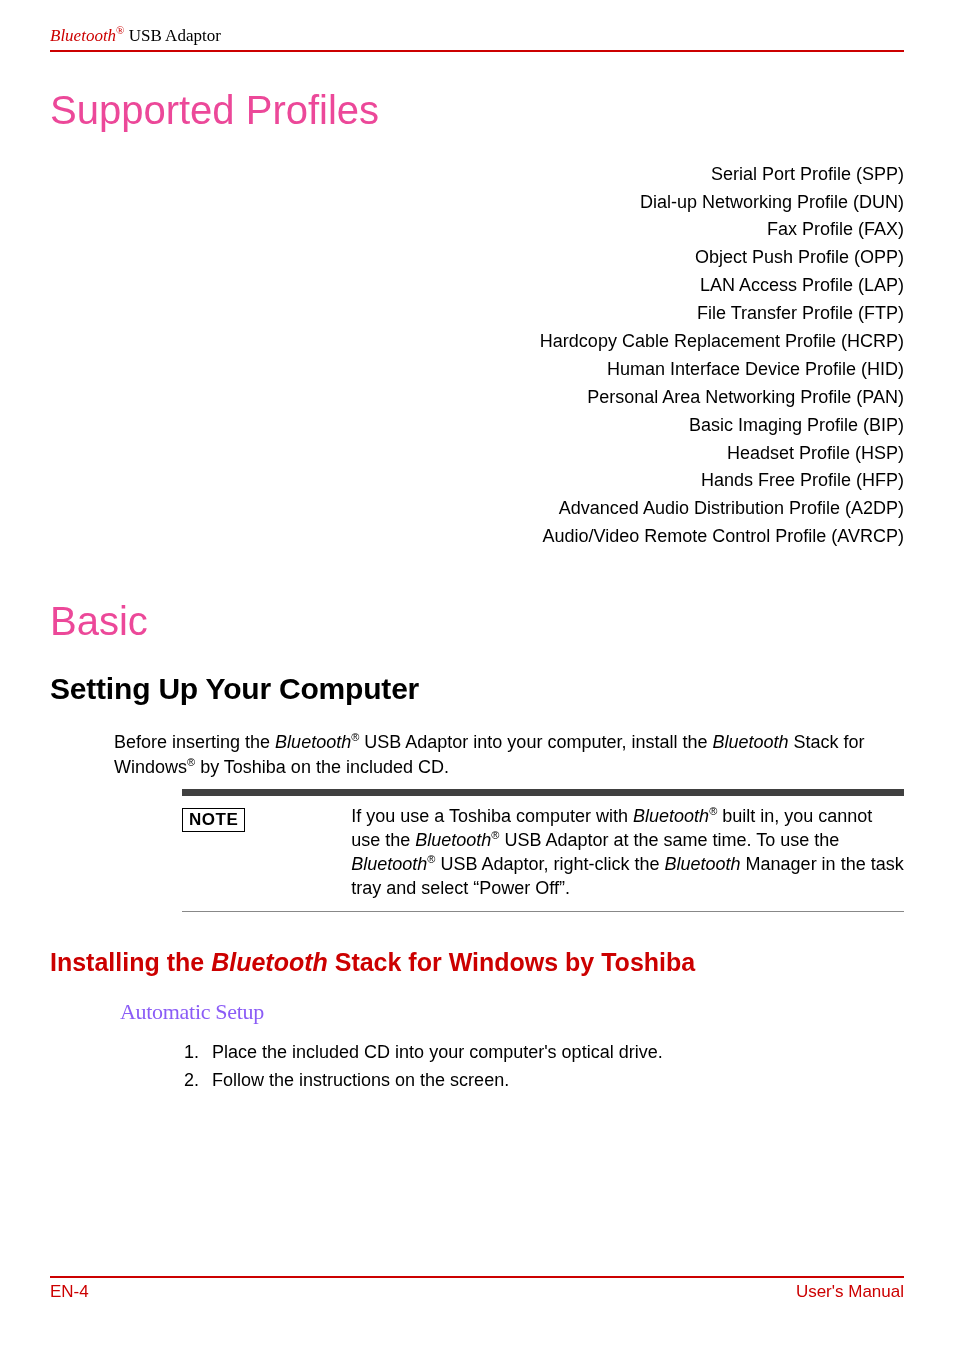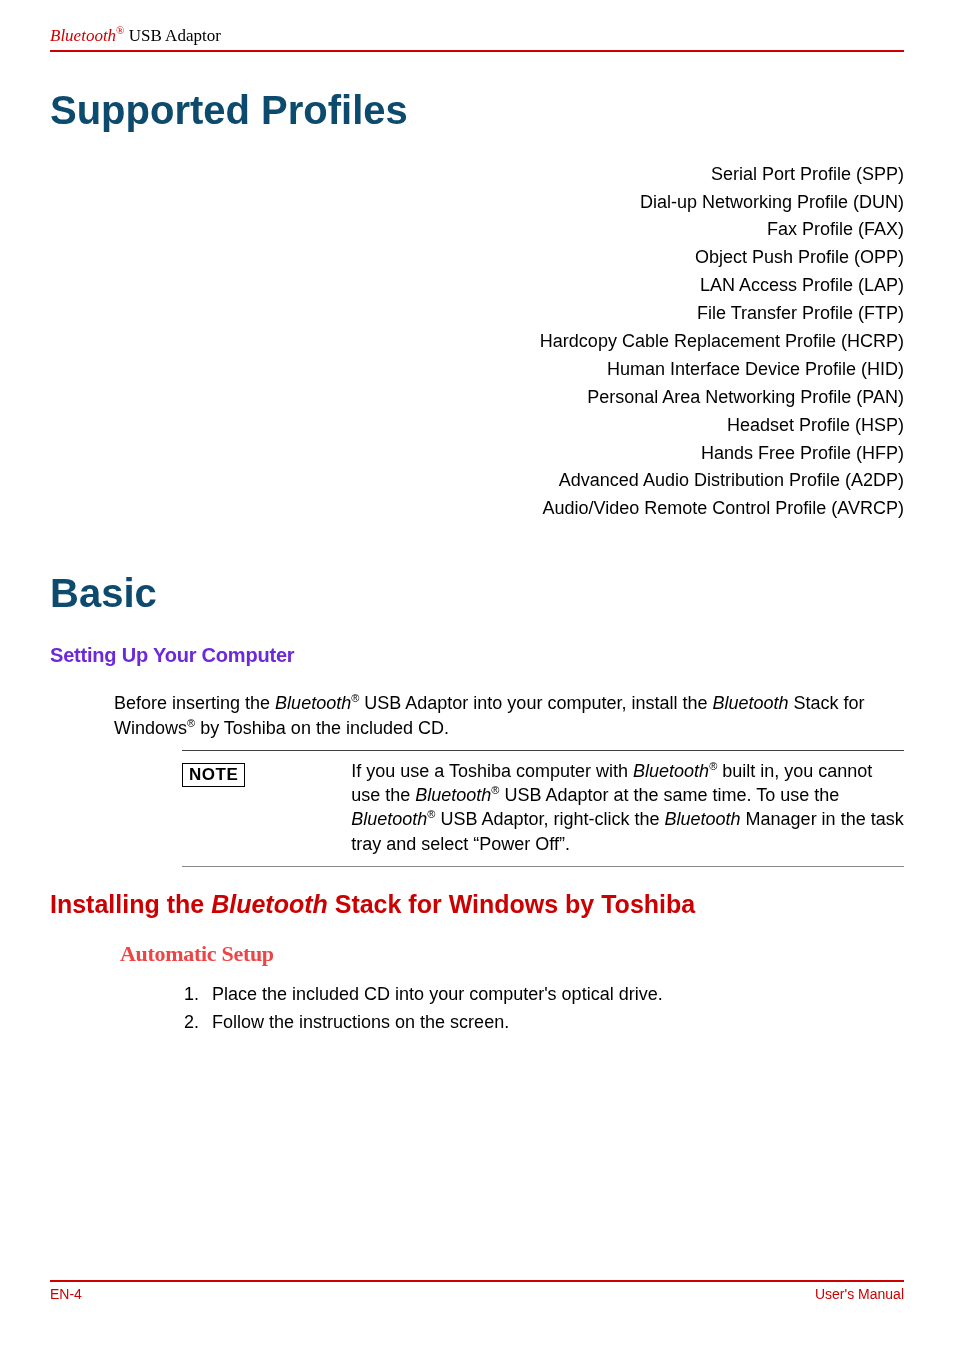--- a/index.html
+++ b/index.html
@@ -30,55 +30,55 @@
   .header-rule {
     border: none;
     border-top: 2px solid #cc0000;
     margin-top: 4px;
   }
   .content {
     padding-top: 30px;
   }
   h1.section {
     font-size: 40px;
-    font-weight: bold;
-    color: #0c4a6e;
+    font-weight: normal;
+    color: #ec4899;
     margin-bottom: 28px;
   }
   .profiles {
     margin-left: 132px;
     font-size: 18px;
     line-height: 1.55;
     margin-bottom: 48px;
     text-align: right;
   }
   h2.subsection {
     font-family: "Arial Black", Arial, sans-serif;
-    font-size: 20px;
+    font-size: 30px;
     font-weight: 900;
-    color: #6d28d9;
+    color: #000000;
     margin-top: 10px;
     margin-bottom: 24px;
     letter-spacing: -0.2px;
   }
   .body-text {
     margin-left: 64px;
     font-size: 18px;
     line-height: 1.4;
     margin-bottom: 8px;
   }
   .body-text .ital { font-style: italic; }
   .body-text .sup { font-size: 11px; vertical-align: super; }
   .note-block {
     margin-left: 132px;
-    border-top: 1px solid #404040;
+    border-top: 7px solid #404040;
     border-bottom: 1px solid #888;
     padding: 8px 0 10px 0;
     display: flex;
-    margin-bottom: 23px;
+    margin-bottom: 36px;
   }
   .note-label {
     border: 1.5px solid #000;
     font-weight: bold;
     font-size: 17px;
     padding: 1px 6px;
     height: 24px;
     display: inline-block;
     letter-spacing: 0.5px;
     margin-top: 4px;
@@ -96,22 +96,22 @@
     font-size: 25px;
     font-weight: bold;
     color: #cc0000;
     margin-top: 10px;
     margin-bottom: 22px;
   }
   h2.subsection-serif .ital { font-style: italic; }
   h3.topic {
     font-family: Georgia, "Times New Roman", serif;
     font-size: 22px;
-    font-weight: bold;
-    color: #ef4444;
+    font-weight: normal;
+    color: #8b5cf6;
     margin-left: 70px;
     margin-bottom: 14px;
     letter-spacing: -0.3px;
   }
   ol.steps {
     margin-left: 132px;
     font-size: 18px;
     line-height: 1.55;
     padding-left: 22px;
   }
@@ -123,21 +123,21 @@
     right: 50px;
   }
   .footer-rule {
     border: none;
     border-top: 2px solid #cc0000;
     margin-bottom: 4px;
   }
   .footer-row {
     display: flex;
     justify-content: space-between;
-    font-size: 14px;
+    font-size: 17px;
     color: #cc0000;
   }
 </style>
 </head>
 <body>
 
 <div class="header-wrap">
   <div class="header-line">
     <span class="hdr-brand">Bluetooth</span><span class="hdr-reg">®</span><span> USB Adaptor</span>
   </div>
@@ -151,20 +151,21 @@
   <div class="profiles">
     <div>Serial Port Profile (SPP)</div>
     <div>Dial-up Networking Profile (DUN)</div>
     <div>Fax Profile (FAX)</div>
     <div>Object Push Profile (OPP)</div>
     <div>LAN Access Profile (LAP)</div>
     <div>File Transfer Profile (FTP)</div>
     <div>Hardcopy Cable Replacement Profile (HCRP)</div>
     <div>Human Interface Device Profile (HID)</div>
     <div>Personal Area Networking Profile (PAN)</div>
+    <div>Basic Imaging Profile (BIP)</div>
     <div>Headset Profile (HSP)</div>
     <div>Hands Free Profile (HFP)</div>
     <div>Advanced Audio Distribution Profile (A2DP)</div>
     <div>Audio/Video Remote Control Profile (AVRCP)</div>
   </div>
 
   <h1 class="section">Basic</h1>
 
   <h2 class="subsection">Setting Up Your Computer</h2>
 

